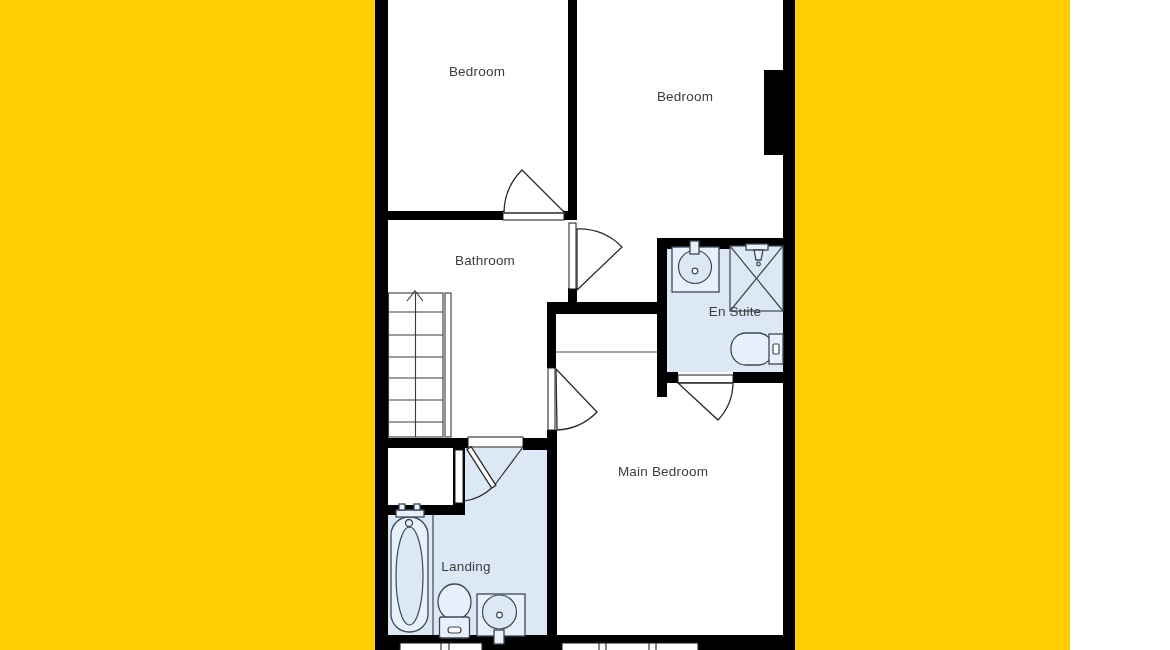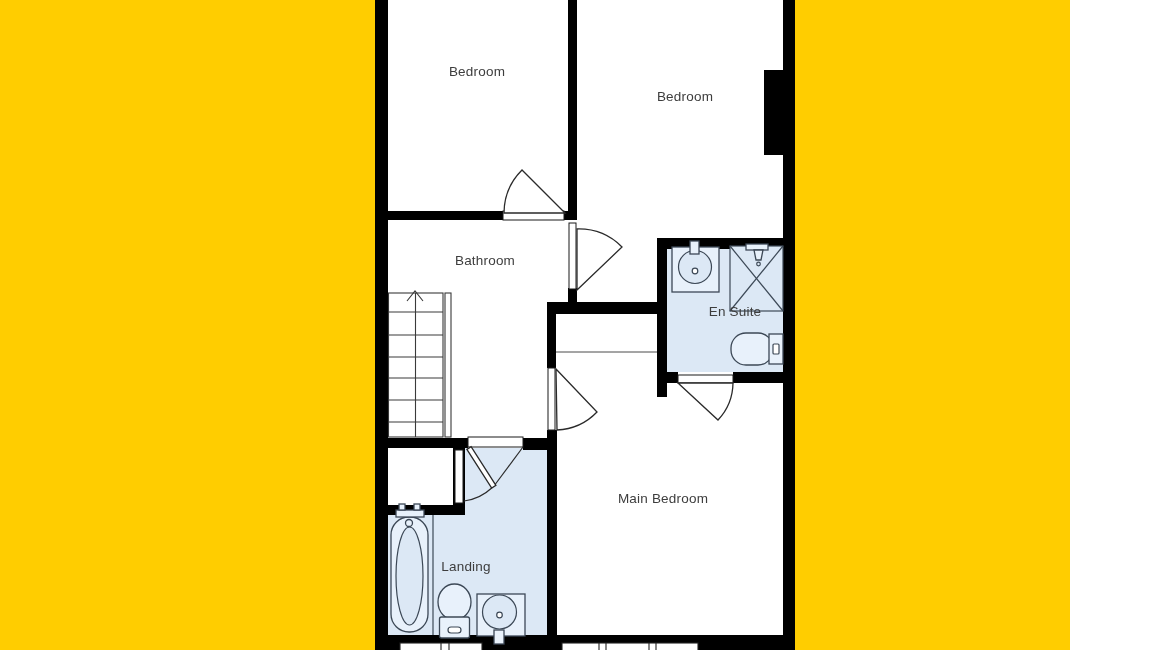--- a/index.html
+++ b/index.html
@@ -156,16 +156,16 @@
       <line class="win" x1="606" y1="643" x2="606" y2="650"></line>
       <line class="win" x1="649" y1="643" x2="649" y2="650"></line>
       <line class="win" x1="656" y1="643" x2="656" y2="650"></line>
     </g>
   </svg>
 
   <div class="room-label" style="left:477px;top:71px;">Bedroom</div>
   <div class="room-label" style="left:685px;top:96px;">Bedroom</div>
   <div class="room-label" style="left:485px;top:260px;">Bathroom</div>
   <div class="room-label" style="left:735px;top:311px;">En Suite</div>
-  <div class="room-label" style="left:663px;top:498px;">Main Bedroom</div>
+  <div class="room-label" style="left:663px;top:471px;">Main Bedroom</div>
   <div class="room-label" style="left:466px;top:566px;">Landing</div>
 
 </div>
 
 </body></html>

